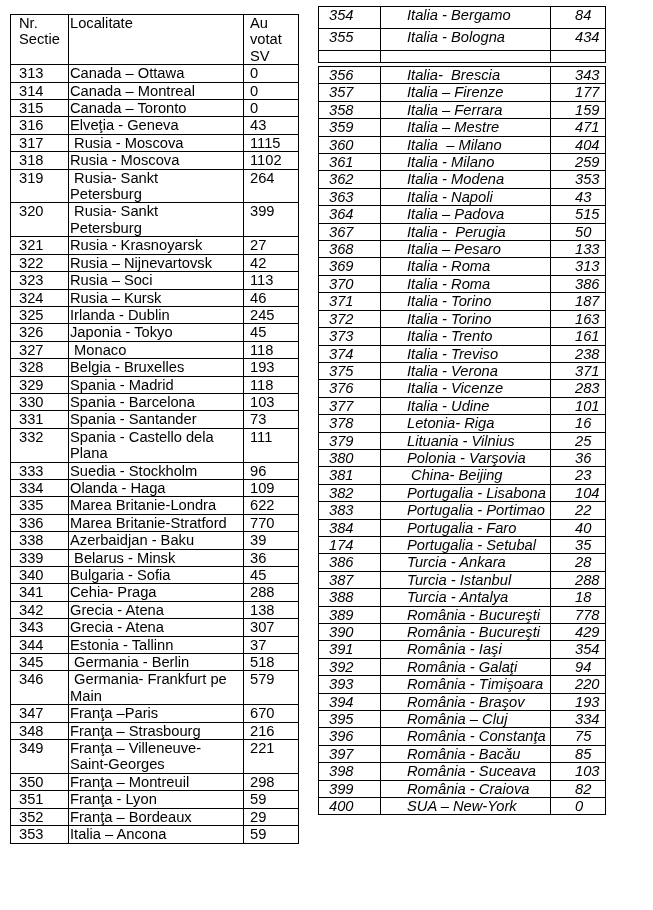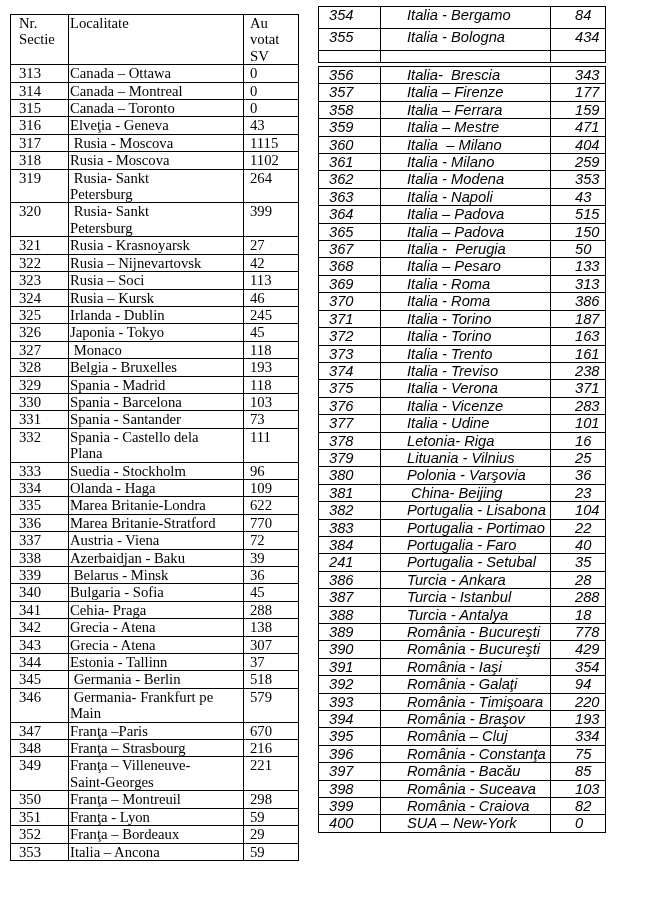--- a/index.html
+++ b/index.html
@@ -25,21 +25,21 @@
     padding: 0;
     margin: 0;
     white-space: pre-wrap;
     overflow: hidden;
     font-weight: normal;
     text-align: left;
     font-size: 14.7px;
     line-height: 16.4px;
   }
   
-  .left-table { position: absolute; left: 10px; top: 14px; width: 288px; font-family: Liberation Serif, serif; }
+  .left-table { position: absolute; left: 10px; top: 14px; width: 288px; }
   .left-table .c-nr   { width: 58px; }
   .left-table .c-loc  { width: 175px; }
   .left-table .c-vot  { width: 55px; }
   .left-table .nr    { padding-left: 8px; }
   .left-table .loc   { padding-left: 1px; }
   .left-table .votat { padding-left: 6px; }
   
   .right-col { position: absolute; left: 318px; top: 6px; width: 287px; }
   .rt { width: 287px; font-style: italic; }
   .rt .c-nr  { width: 62px; }
@@ -188,25 +188,20 @@
           <td class="nr">335</td>
           <td class="loc">Marea Britanie-Londra</td>
           <td class="votat">622</td>
         </tr>
         <tr>
           <td class="nr">336</td>
           <td class="loc">Marea Britanie-Stratford</td>
           <td class="votat">770</td>
         </tr>
         <tr>
-          <td class="nr">337</td>
-          <td class="loc">Austria - Viena</td>
-          <td class="votat">72</td>
-        </tr>
-        <tr>
           <td class="nr">338</td>
           <td class="loc">Azerbaidjan - Baku</td>
           <td class="votat">39</td>
         </tr>
         <tr>
           <td class="nr">339</td>
           <td class="loc"> Belarus - Minsk</td>
           <td class="votat">36</td>
         </tr>
         <tr>
@@ -356,25 +351,20 @@
             <td class="nr">363</td>
             <td class="loc">Italia - Napoli</td>
             <td class="votat">43</td>
           </tr>
           <tr>
             <td class="nr">364</td>
             <td class="loc">Italia – Padova</td>
             <td class="votat">515</td>
           </tr>
           <tr>
-            <td class="nr">365</td>
-            <td class="loc">Italia – Padova</td>
-            <td class="votat">150</td>
-          </tr>
-          <tr>
             <td class="nr">367</td>
             <td class="loc">Italia -  Perugia</td>
             <td class="votat">50</td>
           </tr>
           <tr>
             <td class="nr">368</td>
             <td class="loc">Italia – Pesaro</td>
             <td class="votat">133</td>
           </tr>
           <tr>
@@ -451,21 +441,21 @@
             <td class="nr">383</td>
             <td class="loc">Portugalia - Portimao</td>
             <td class="votat">22</td>
           </tr>
           <tr>
             <td class="nr">384</td>
             <td class="loc">Portugalia - Faro</td>
             <td class="votat">40</td>
           </tr>
           <tr>
-            <td class="nr">241</td>
+            <td class="nr">174</td>
             <td class="loc">Portugalia - Setubal</td>
             <td class="votat">35</td>
           </tr>
           <tr>
             <td class="nr">386</td>
             <td class="loc">Turcia - Ankara</td>
             <td class="votat">28</td>
           </tr>
           <tr>
             <td class="nr">387</td>

